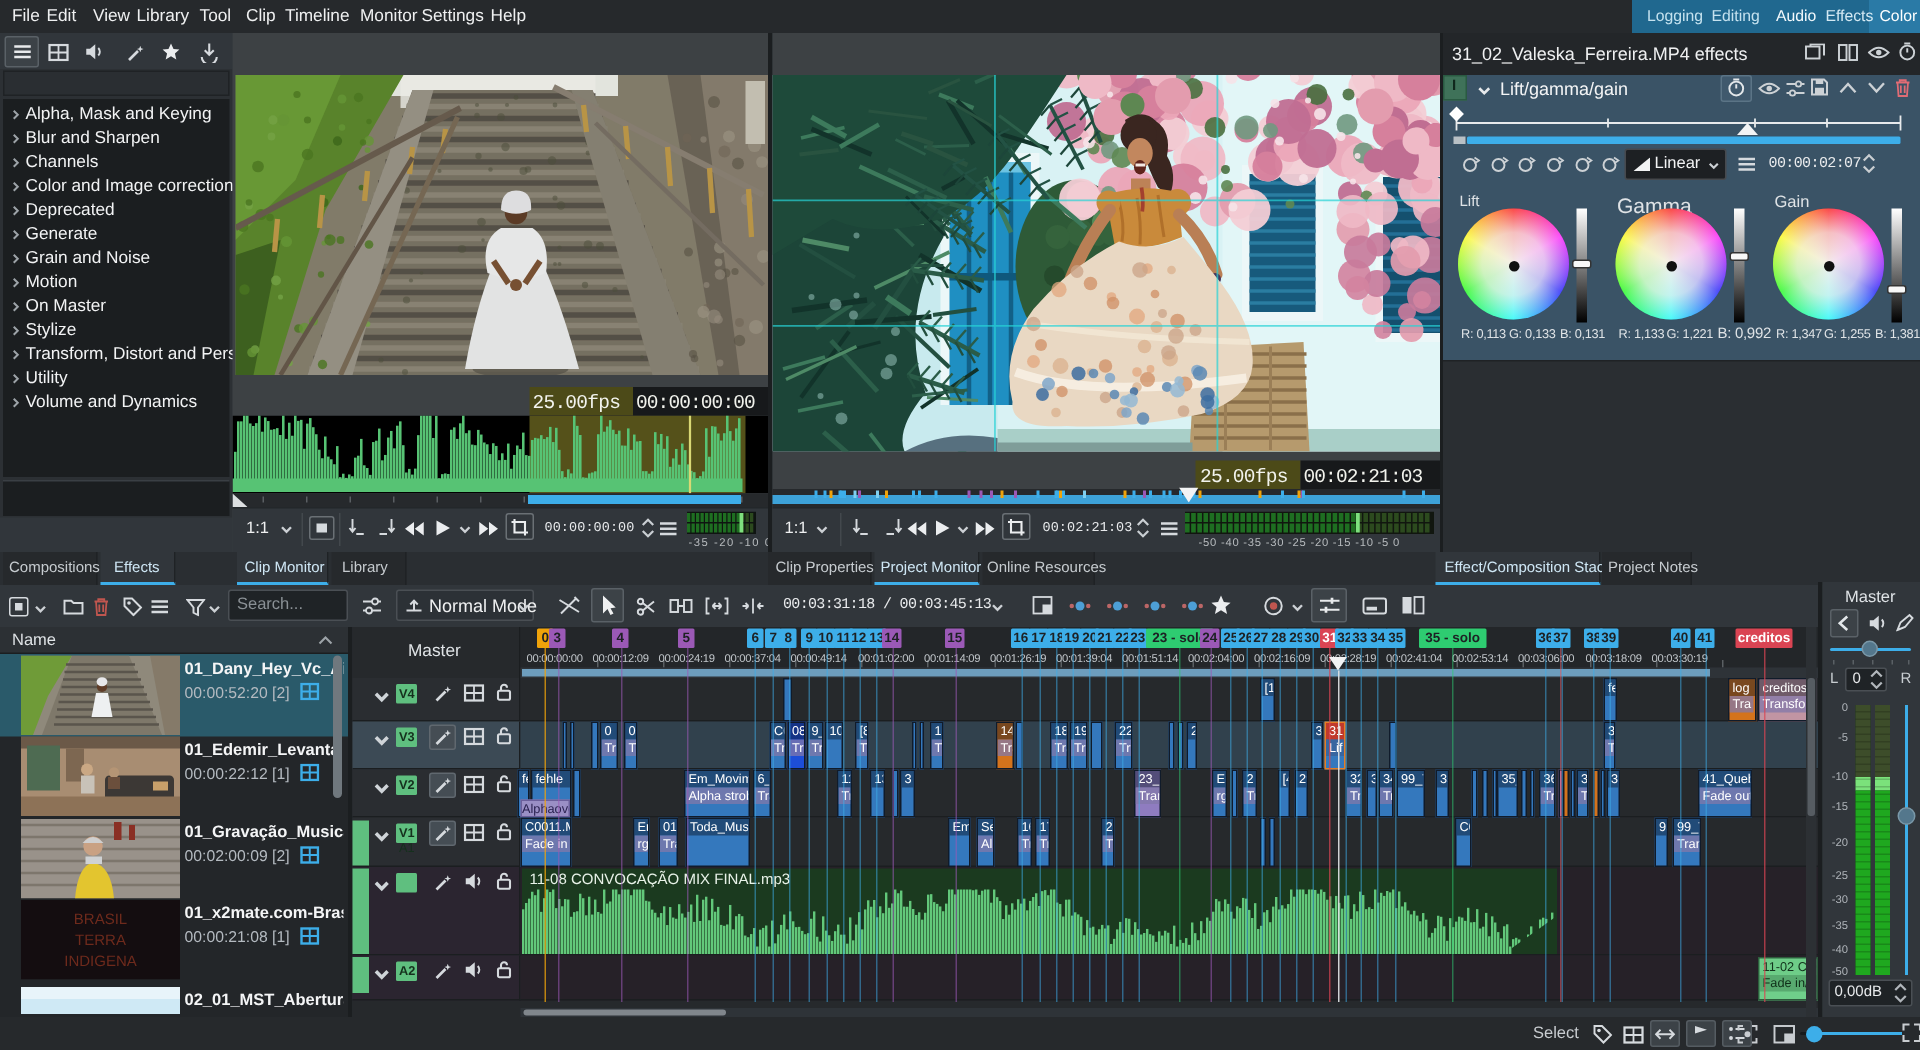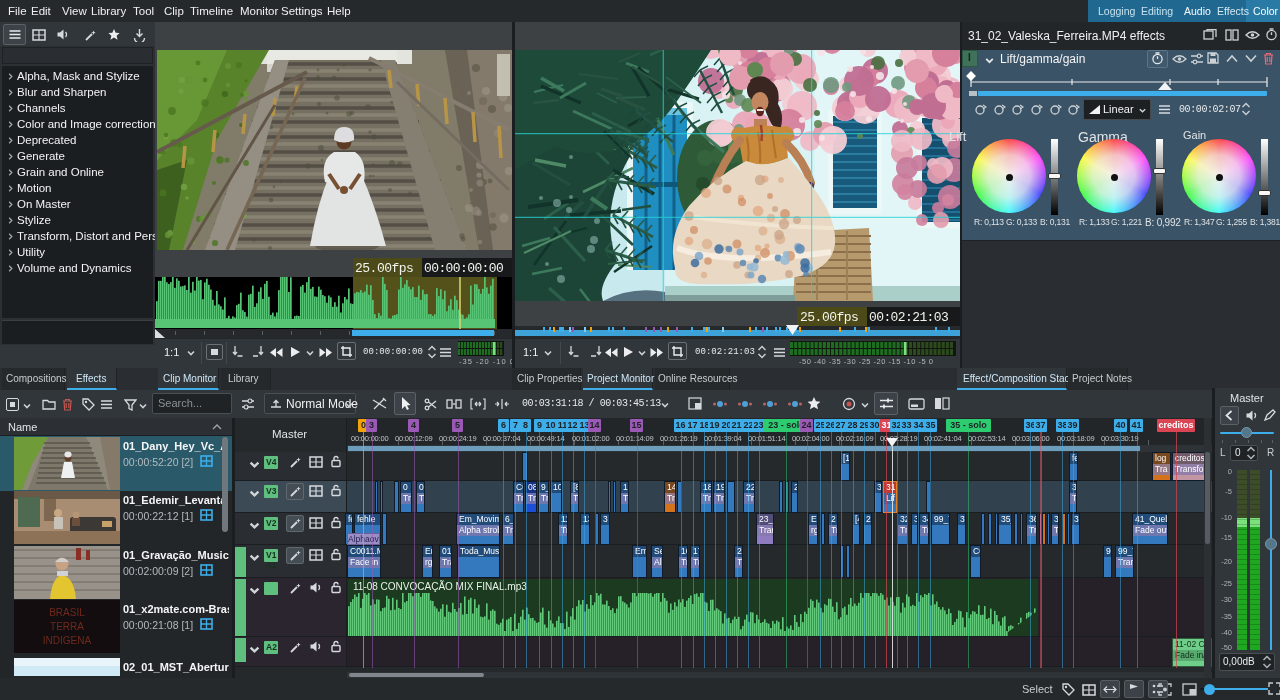--- a/index.html
+++ b/index.html
@@ -52,21 +52,21 @@
   </svg>
 <svg class="ab" style="left:133px;top:28px" width="13" height="14" viewBox="0 0 13 14">
     <path d="M6.5 1 V8 M3.5 5.5 L6.5 8.5 L9.5 5.5" stroke="#d6dade" stroke-width="1.4" fill="none"></path>
     <path d="M1.5 10 a5 5 0 0 0 10 0" stroke="#d6dade" stroke-width="1.4" fill="none"></path>
   </svg>
 <div class="ab" style="left:2px;top:47px;width:151px;height:17px;background:#2a2e32;border:1px solid #1f2225"></div>
 <div class="ab" style="left:2px;top:66px;width:151px;height:252px;background:#1b1e20"></div>
 <svg class="ab" style="left:6px;top:72px" width="9" height="9" viewBox="0 0 10 10">
     <path d="M3.5 2 L6.5 5 L3.5 8" stroke="#9da3a8" stroke-width="1.5" fill="none"></path>
   </svg>
-<span class="txt" style="left:17px;top:70px;font-size:11.5px;color:#f2f3f4">Alpha, Mask and Stylize</span>
+<span class="txt" style="left:17px;top:70px;font-size:11.5px;color:#f2f3f4">Alpha, Mask and Keying</span>
 <svg class="ab" style="left:6px;top:88px" width="9" height="9" viewBox="0 0 10 10">
     <path d="M3.5 2 L6.5 5 L3.5 8" stroke="#9da3a8" stroke-width="1.5" fill="none"></path>
   </svg>
 <span class="txt" style="left:17px;top:86px;font-size:11.5px;color:#f2f3f4">Blur and Sharpen</span>
 <svg class="ab" style="left:6px;top:104px" width="9" height="9" viewBox="0 0 10 10">
     <path d="M3.5 2 L6.5 5 L3.5 8" stroke="#9da3a8" stroke-width="1.5" fill="none"></path>
   </svg>
 <span class="txt" style="left:17px;top:102px;font-size:11.5px;color:#f2f3f4">Channels</span>
 <svg class="ab" style="left:6px;top:120px" width="9" height="9" viewBox="0 0 10 10">
     <path d="M3.5 2 L6.5 5 L3.5 8" stroke="#9da3a8" stroke-width="1.5" fill="none"></path>
@@ -76,21 +76,21 @@
     <path d="M3.5 2 L6.5 5 L3.5 8" stroke="#9da3a8" stroke-width="1.5" fill="none"></path>
   </svg>
 <span class="txt" style="left:17px;top:134px;font-size:11.5px;color:#f2f3f4">Deprecated</span>
 <svg class="ab" style="left:6px;top:152px" width="9" height="9" viewBox="0 0 10 10">
     <path d="M3.5 2 L6.5 5 L3.5 8" stroke="#9da3a8" stroke-width="1.5" fill="none"></path>
   </svg>
 <span class="txt" style="left:17px;top:150px;font-size:11.5px;color:#f2f3f4">Generate</span>
 <svg class="ab" style="left:6px;top:168px" width="9" height="9" viewBox="0 0 10 10">
     <path d="M3.5 2 L6.5 5 L3.5 8" stroke="#9da3a8" stroke-width="1.5" fill="none"></path>
   </svg>
-<span class="txt" style="left:17px;top:166px;font-size:11.5px;color:#f2f3f4">Grain and Online</span>
+<span class="txt" style="left:17px;top:166px;font-size:11.5px;color:#f2f3f4">Grain and Noise</span>
 <svg class="ab" style="left:6px;top:184px" width="9" height="9" viewBox="0 0 10 10">
     <path d="M3.5 2 L6.5 5 L3.5 8" stroke="#9da3a8" stroke-width="1.5" fill="none"></path>
   </svg>
 <span class="txt" style="left:17px;top:182px;font-size:11.5px;color:#f2f3f4">Motion</span>
 <svg class="ab" style="left:6px;top:200px" width="9" height="9" viewBox="0 0 10 10">
     <path d="M3.5 2 L6.5 5 L3.5 8" stroke="#9da3a8" stroke-width="1.5" fill="none"></path>
   </svg>
 <span class="txt" style="left:17px;top:198px;font-size:11.5px;color:#f2f3f4">On Master</span>
 <svg class="ab" style="left:6px;top:216px" width="9" height="9" viewBox="0 0 10 10">
     <path d="M3.5 2 L6.5 5 L3.5 8" stroke="#9da3a8" stroke-width="1.5" fill="none"></path>
@@ -1362,21 +1362,21 @@
     <path d="M2 3.5 L5 6.5 L8 3.5" stroke="#ccd1d5" stroke-width="1.6" fill="none"></path>
   </svg>
 <svg class="ab" style="left:1158px;top:104px" width="13" height="11" viewBox="0 0 13 11">
     <path d="M1 2 H12 M1 5.5 H12 M1 9 H12" stroke="#d6dade" stroke-width="1.6"></path>
   </svg>
 <span class="txt mono" style="left:1179px;top:104px;font-size:10px;letter-spacing:-.4px;color:#e8eaec">00:00:02:07</span>
 <svg class="ab" style="left:1241px;top:101px" width="10" height="16" viewBox="0 0 10 16">
     <path d="M1.5 6 L5 2.5 L8.5 6" fill="none" stroke="#c8cdd1" stroke-width="1.5"></path>
     <path d="M1.5 10 L5 13.5 L8.5 10" fill="none" stroke="#c8cdd1" stroke-width="1.5"></path>
   </svg>
-<span class="txt" style="left:949px;top:129px;font-size:13px;color:#dfe3e6">Lift</span>
+<span class="txt" style="left:973px;top:129px;font-size:10px;color:#dfe3e6">Lift</span>
 <div class="ab" style="left:972px;top:139px;width:74px;height:74px;border-radius:50%;background:conic-gradient(from 0deg,#f00,#f0f,#00f,#0ff,#0f0,#ff0,#f00)"></div>
 <div class="ab" style="left:972px;top:139px;width:74px;height:74px;border-radius:50%;background:radial-gradient(circle,rgba(243,240,238,.98) 0%,rgba(243,240,238,.8) 40%,rgba(243,240,238,.22) 76%,rgba(243,240,238,.05) 96%)"></div>
 <div class="ab" style="left:1006px;top:174px;width:7px;height:7px;border-radius:50%;background:#111"></div>
 <div class="ab" style="left:1051px;top:139px;width:7px;height:76px;background:linear-gradient(#fff,#000)"></div>
 <div class="ab" style="left:1048px;top:173px;width:13px;height:6px;background:#f8f8f8;border:1px solid #333;border-radius:2px"></div>
 <span class="txt" style="left:974px;top:217px;font-size:8.5px;letter-spacing:-.2px;color:#dfe3e6">R: 0,113</span>
 <span class="txt" style="left:1006px;top:217px;font-size:8.5px;letter-spacing:-.2px;color:#dfe3e6">G: 0,133</span>
 <span class="txt" style="left:1040px;top:217px;font-size:8.5px;letter-spacing:-.2px;color:#dfe3e6">B: 0,131</span>
 <span class="txt" style="left:1078px;top:129px;font-size:14px;color:#dfe3e6">Gamma</span>
 <div class="ab" style="left:1077px;top:139px;width:74px;height:74px;border-radius:50%;background:conic-gradient(from 0deg,#f00,#f0f,#00f,#0ff,#0f0,#ff0,#f00)"></div>

